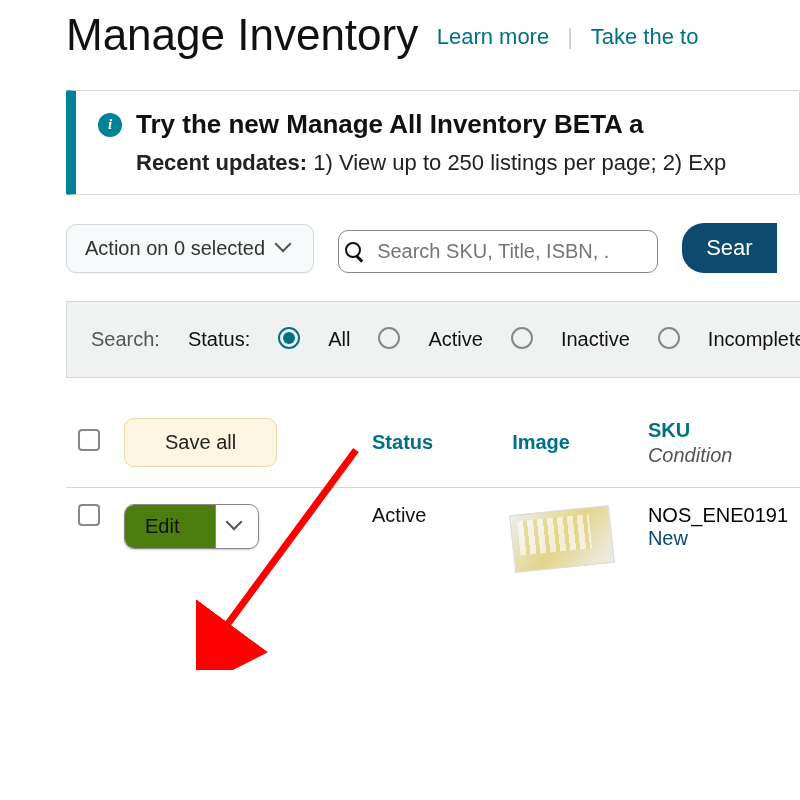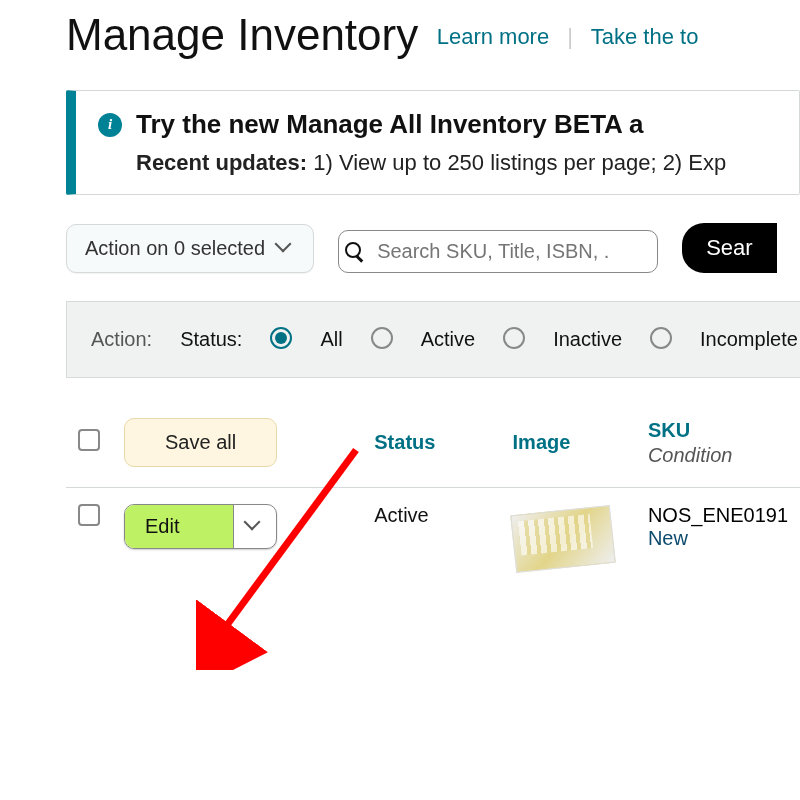--- a/index.html
+++ b/index.html
@@ -117,21 +117,21 @@
   }
   .mag-icon{width:20px;height:20px;display:inline-block;position:relative}
   .mag-icon::before{
     content:"";position:absolute;left:0;top:0;width:12px;height:12px;border:2.5px solid #111;border-radius:50%;
   }
   .mag-icon::after{
     content:"";position:absolute;width:2.5px;height:8px;background:#111;left:13px;top:13px;transform:rotate(-45deg);
   }
 
   .search-btn{
-    background:#000000;color:#fff;border:none;border-radius:22px 0 0 22px;
+    background:#0c4a6e;color:#fff;border:none;border-radius:22px 0 0 22px;
     padding:12px 24px;font-size:22px;font-weight:500;
   }
 
   .filter-bar{
     margin-top:28px;
     background:#f0f2f2;
     border:1px solid #d5d9d9;
     border-right:none;
     padding:26px 24px;
     display:flex;align-items:center;gap:28px;
@@ -161,21 +161,21 @@
   table.inv thead th{border-bottom:1px solid #d5d9d9;vertical-align:middle;padding-top:20px;padding-bottom:20px;}
   .checkbox{width:22px;height:22px;border:2px solid #888;border-radius:4px;display:inline-block;}
   .save-all{
     background:#fef6e0;border:1px solid #e8d9a8;border-radius:10px;
     padding:12px 40px;font-size:20px;color:#222;
   }
   th .col-main{color:#007185;font-weight:700;}
   th .col-sub{color:#555;font-weight:400;display:block;margin-top:2px;font-style:italic;}
 
   .edit-split{display:inline-flex;border:1px solid #888;border-radius:10px;overflow:hidden;box-shadow:0 1px 2px rgba(0,0,0,.2);}
-  .edit-split .lbl{padding:10px 54px 10px 20px;background:#bef264;font-size:20px;text-align:center;}
+  .edit-split .lbl{padding:10px 36px 10px 20px;background:#4d7c0f;font-size:20px;text-align:center;}
   .edit-split .drop{border-left:1px solid #888;padding:10px 12px;display:flex;align-items:center;}
 
   .sku-link{color:#000000;}
   .sku-sub{color:#0c4a6e;}
 
   .prod-img{
     width:100px;height:58px;
     background:linear-gradient(135deg,#eee 0%,#e2d58a 50%,#eee 100%);
     border:1px solid #ddd;
     display:block;margin-top:6px;
@@ -223,21 +223,21 @@
 
     <div class="search-wrap">
       <span class="mag-icon"></span>
       <input type="text" placeholder="Search SKU, Title, ISBN, ." style="">
     </div>
 
     <button class="search-btn">Sear</button>
   </div>
 
   <div class="filter-bar">
-    <span class="flabel">Action:</span>
+    <span class="flabel">Search:</span>
     <span class="slabel">Status:</span>
     <span class="opt">
         <span class="radio sel"></span>
         <span>All</span>
       </span>
     <span class="opt">
         <span class="radio"></span>
         <span>Active</span>
       </span>
     <span class="opt">

